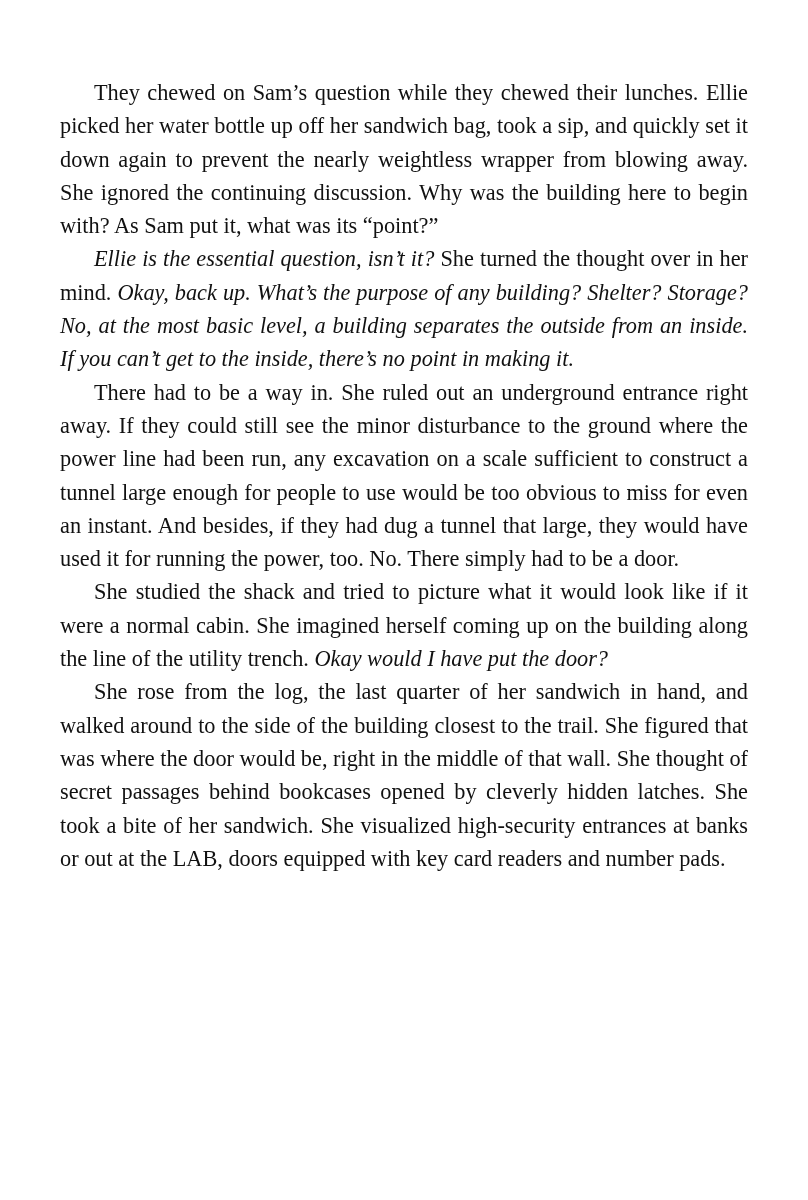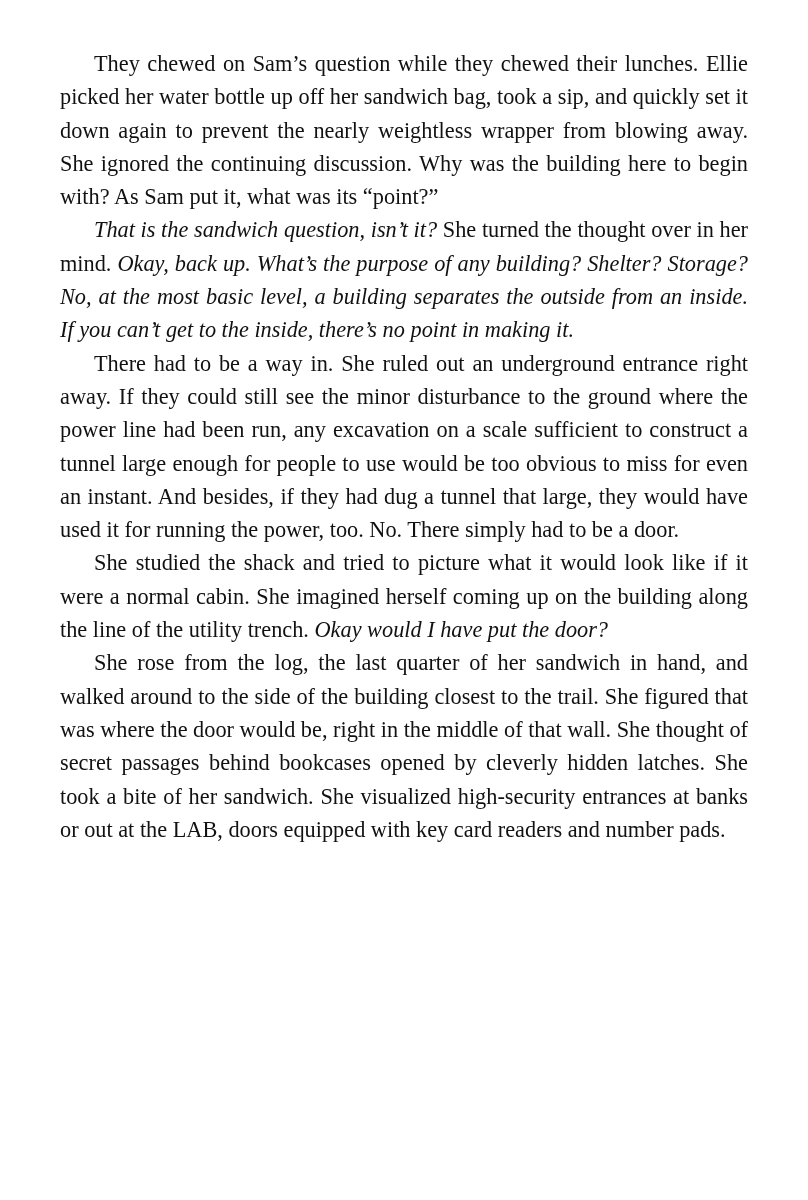--- a/index.html
+++ b/index.html
@@ -11,21 +11,21 @@
     width: 808px;
     height: 1200px;
     font-family: "Liberation Serif", serif;
     color: #111111;
   }
   .page {
     position: relative;
     width: 808px;
     height: 1200px;
     box-sizing: border-box;
-    padding: 47px 60px 60px 60px;
+    padding: 76px 60px 60px 60px;
     background: #ffffff;
   }
   .body-text {
     width: 688px;
     margin: 0 auto;
   }
   p.para {
     margin: 0;
     font-size: 22.3px;
     line-height: 33.3px;
@@ -46,21 +46,21 @@
 <body>
 
 <div class="page">
   <div class="body-text">
 
     <p class="para">
       <span class="roman">They chewed on Sam’s question while they chewed their lunches. Ellie picked her water bottle up off her sandwich bag, took a sip, and quickly set it down again to prevent the nearly weightless wrapper from blowing away. She ignored the continuing discussion. Why was the building here to begin with? As Sam put it, what was its “point?”</span>
     </p>
 
     <p class="para">
-      <em>That is the sandwich question, isn’t it?</em><span class="roman"> She turned the thought over in her mind. </span><em>Okay, back up. What’s the purpose of any building? Shelter? Storage? No, at the most basic level, a building separates the outside from an inside. If you can’t get to the inside, there’s no point in making it.</em>
+      <em>Ellie is the essential question, isn’t it?</em><span class="roman"> She turned the thought over in her mind. </span><em>Okay, back up. What’s the purpose of any building? Shelter? Storage? No, at the most basic level, a building separates the outside from an inside. If you can’t get to the inside, there’s no point in making it.</em>
     </p>
 
     <p class="para">
       <span class="roman">There had to be a way in. She ruled out an underground entrance right away. If they could still see the minor disturbance to the ground where the power line had been run, any excavation on a scale sufficient to construct a tunnel large enough for people to use would be too obvious to miss for even an instant. And besides, if they had dug a tunnel that large, they would have used it for running the power, too. No. There simply had to be a door.</span>
     </p>
 
     <p class="para">
       <span class="roman">She studied the shack and tried to picture what it would look like if it were a normal cabin. She imagined herself coming up on the building along the line of the utility trench. </span><em>Okay would I have put the door?</em>
     </p>
 

